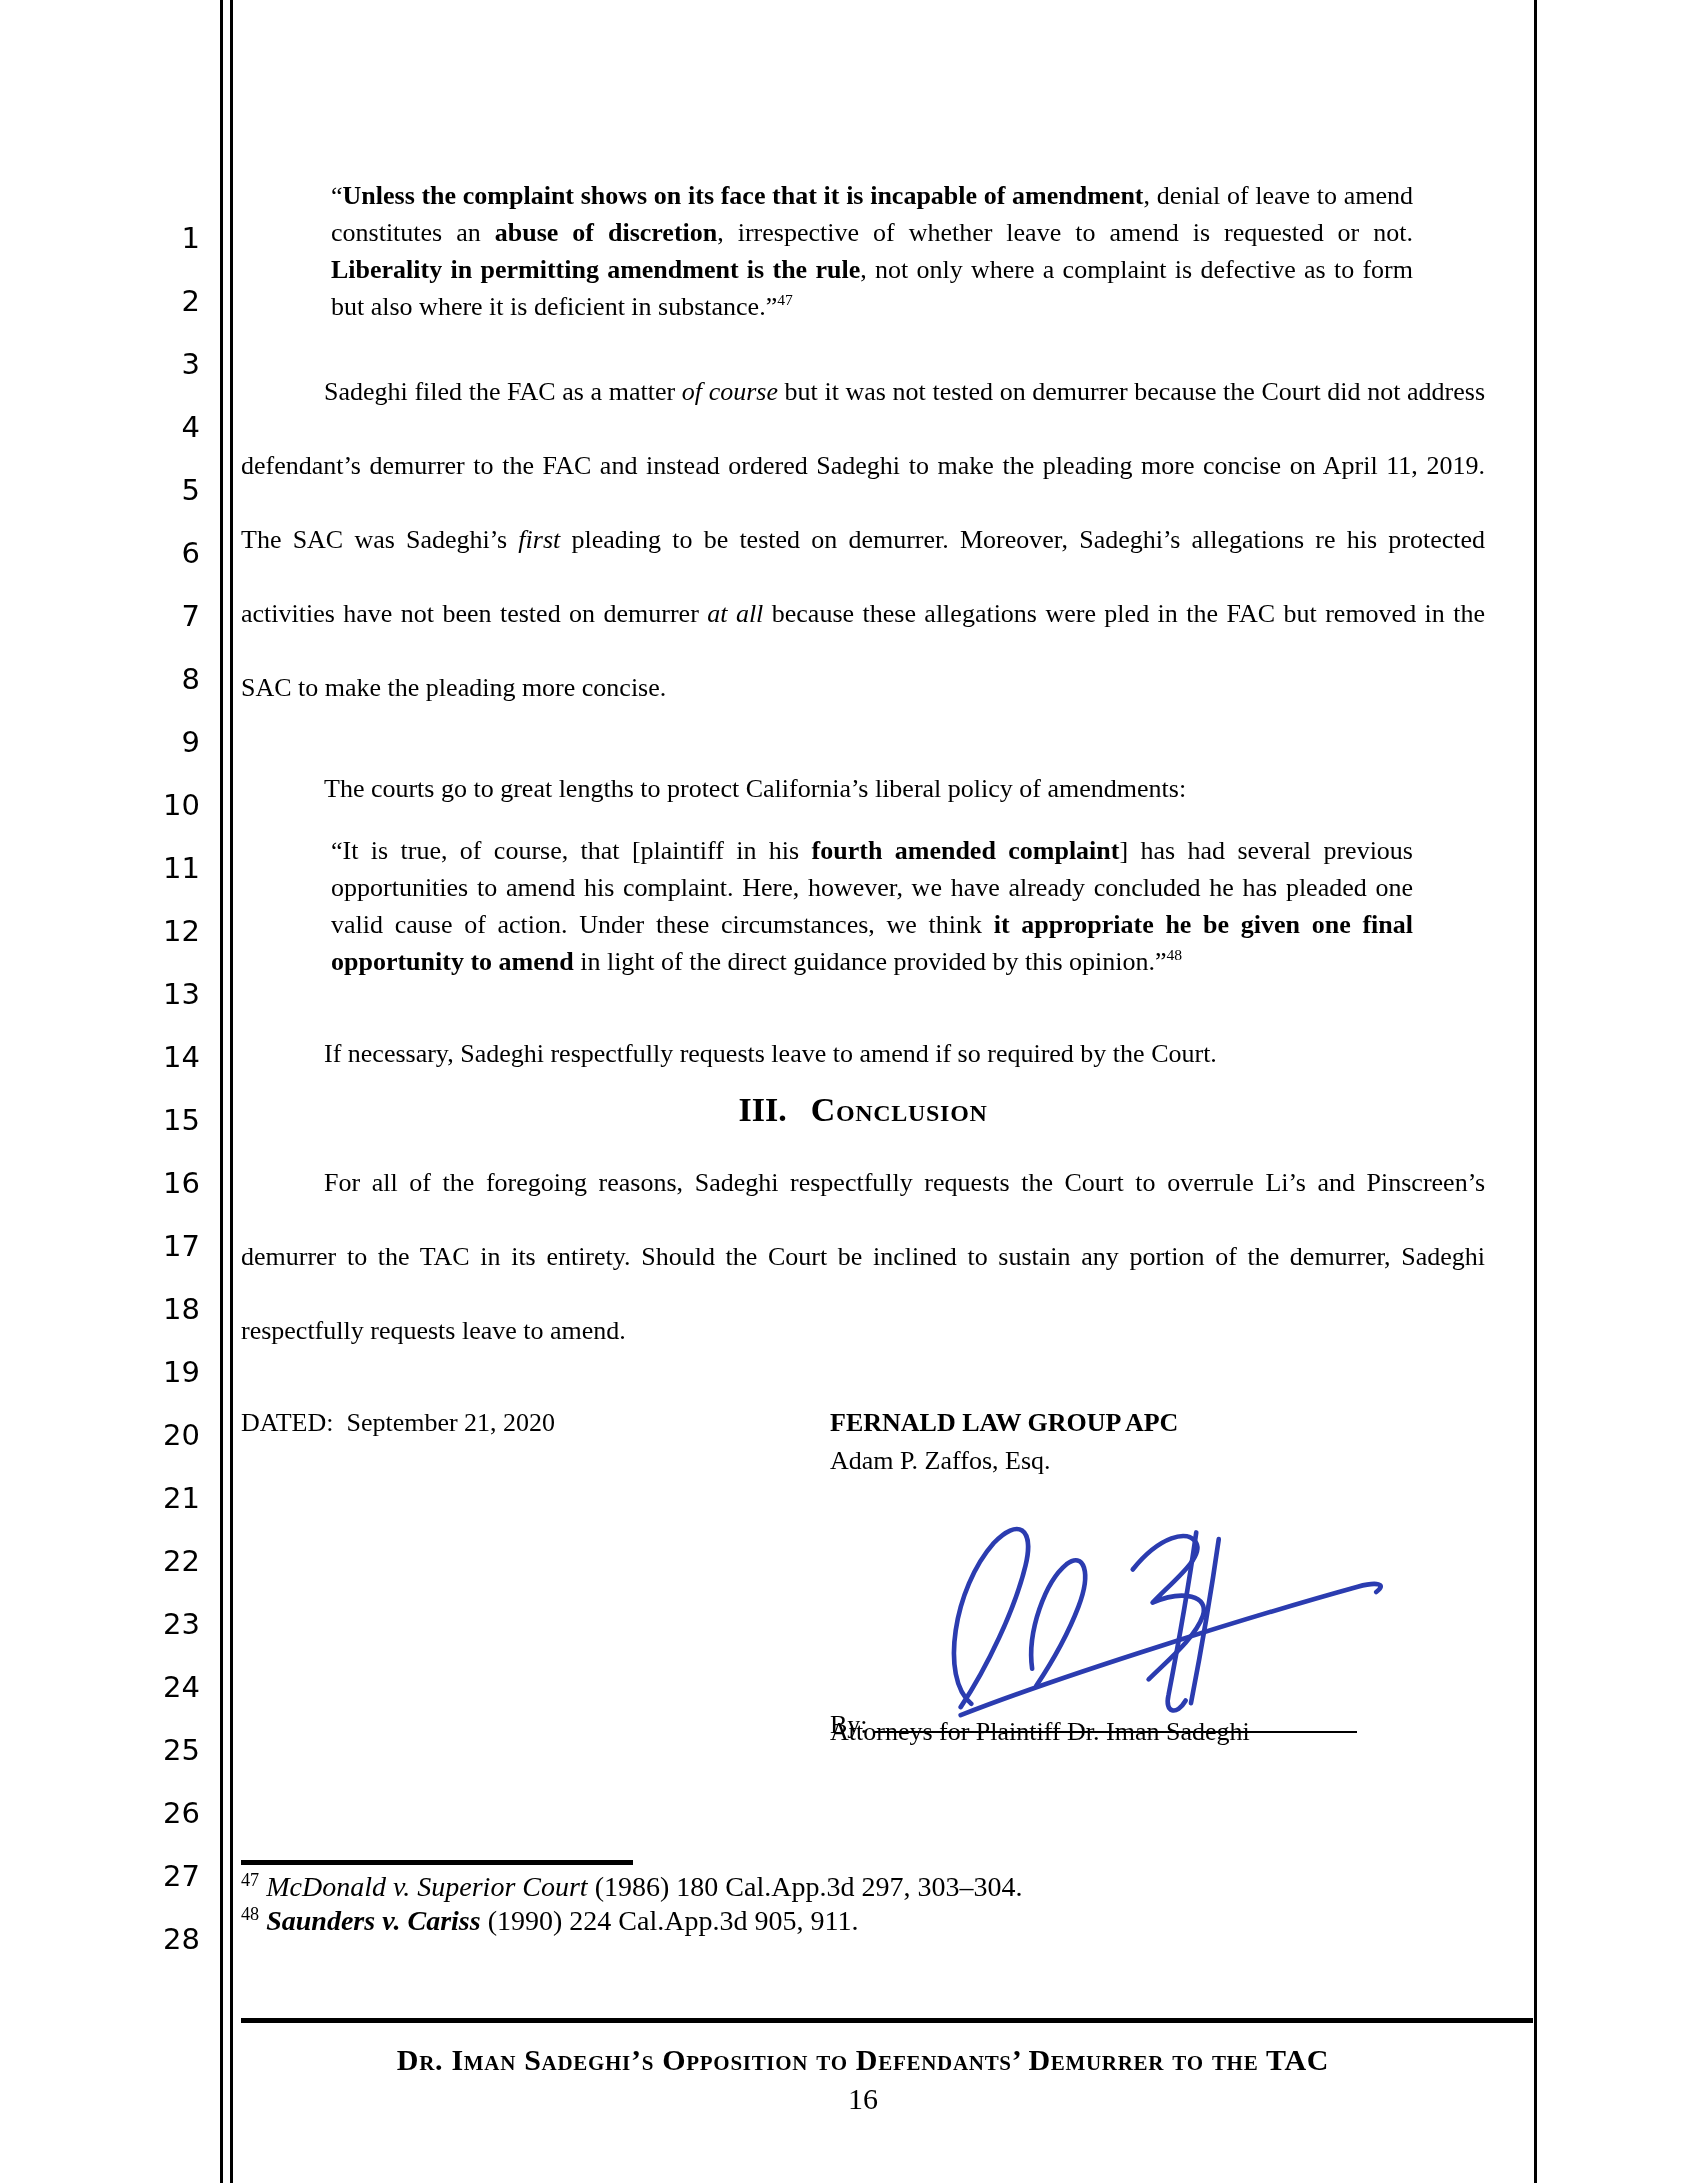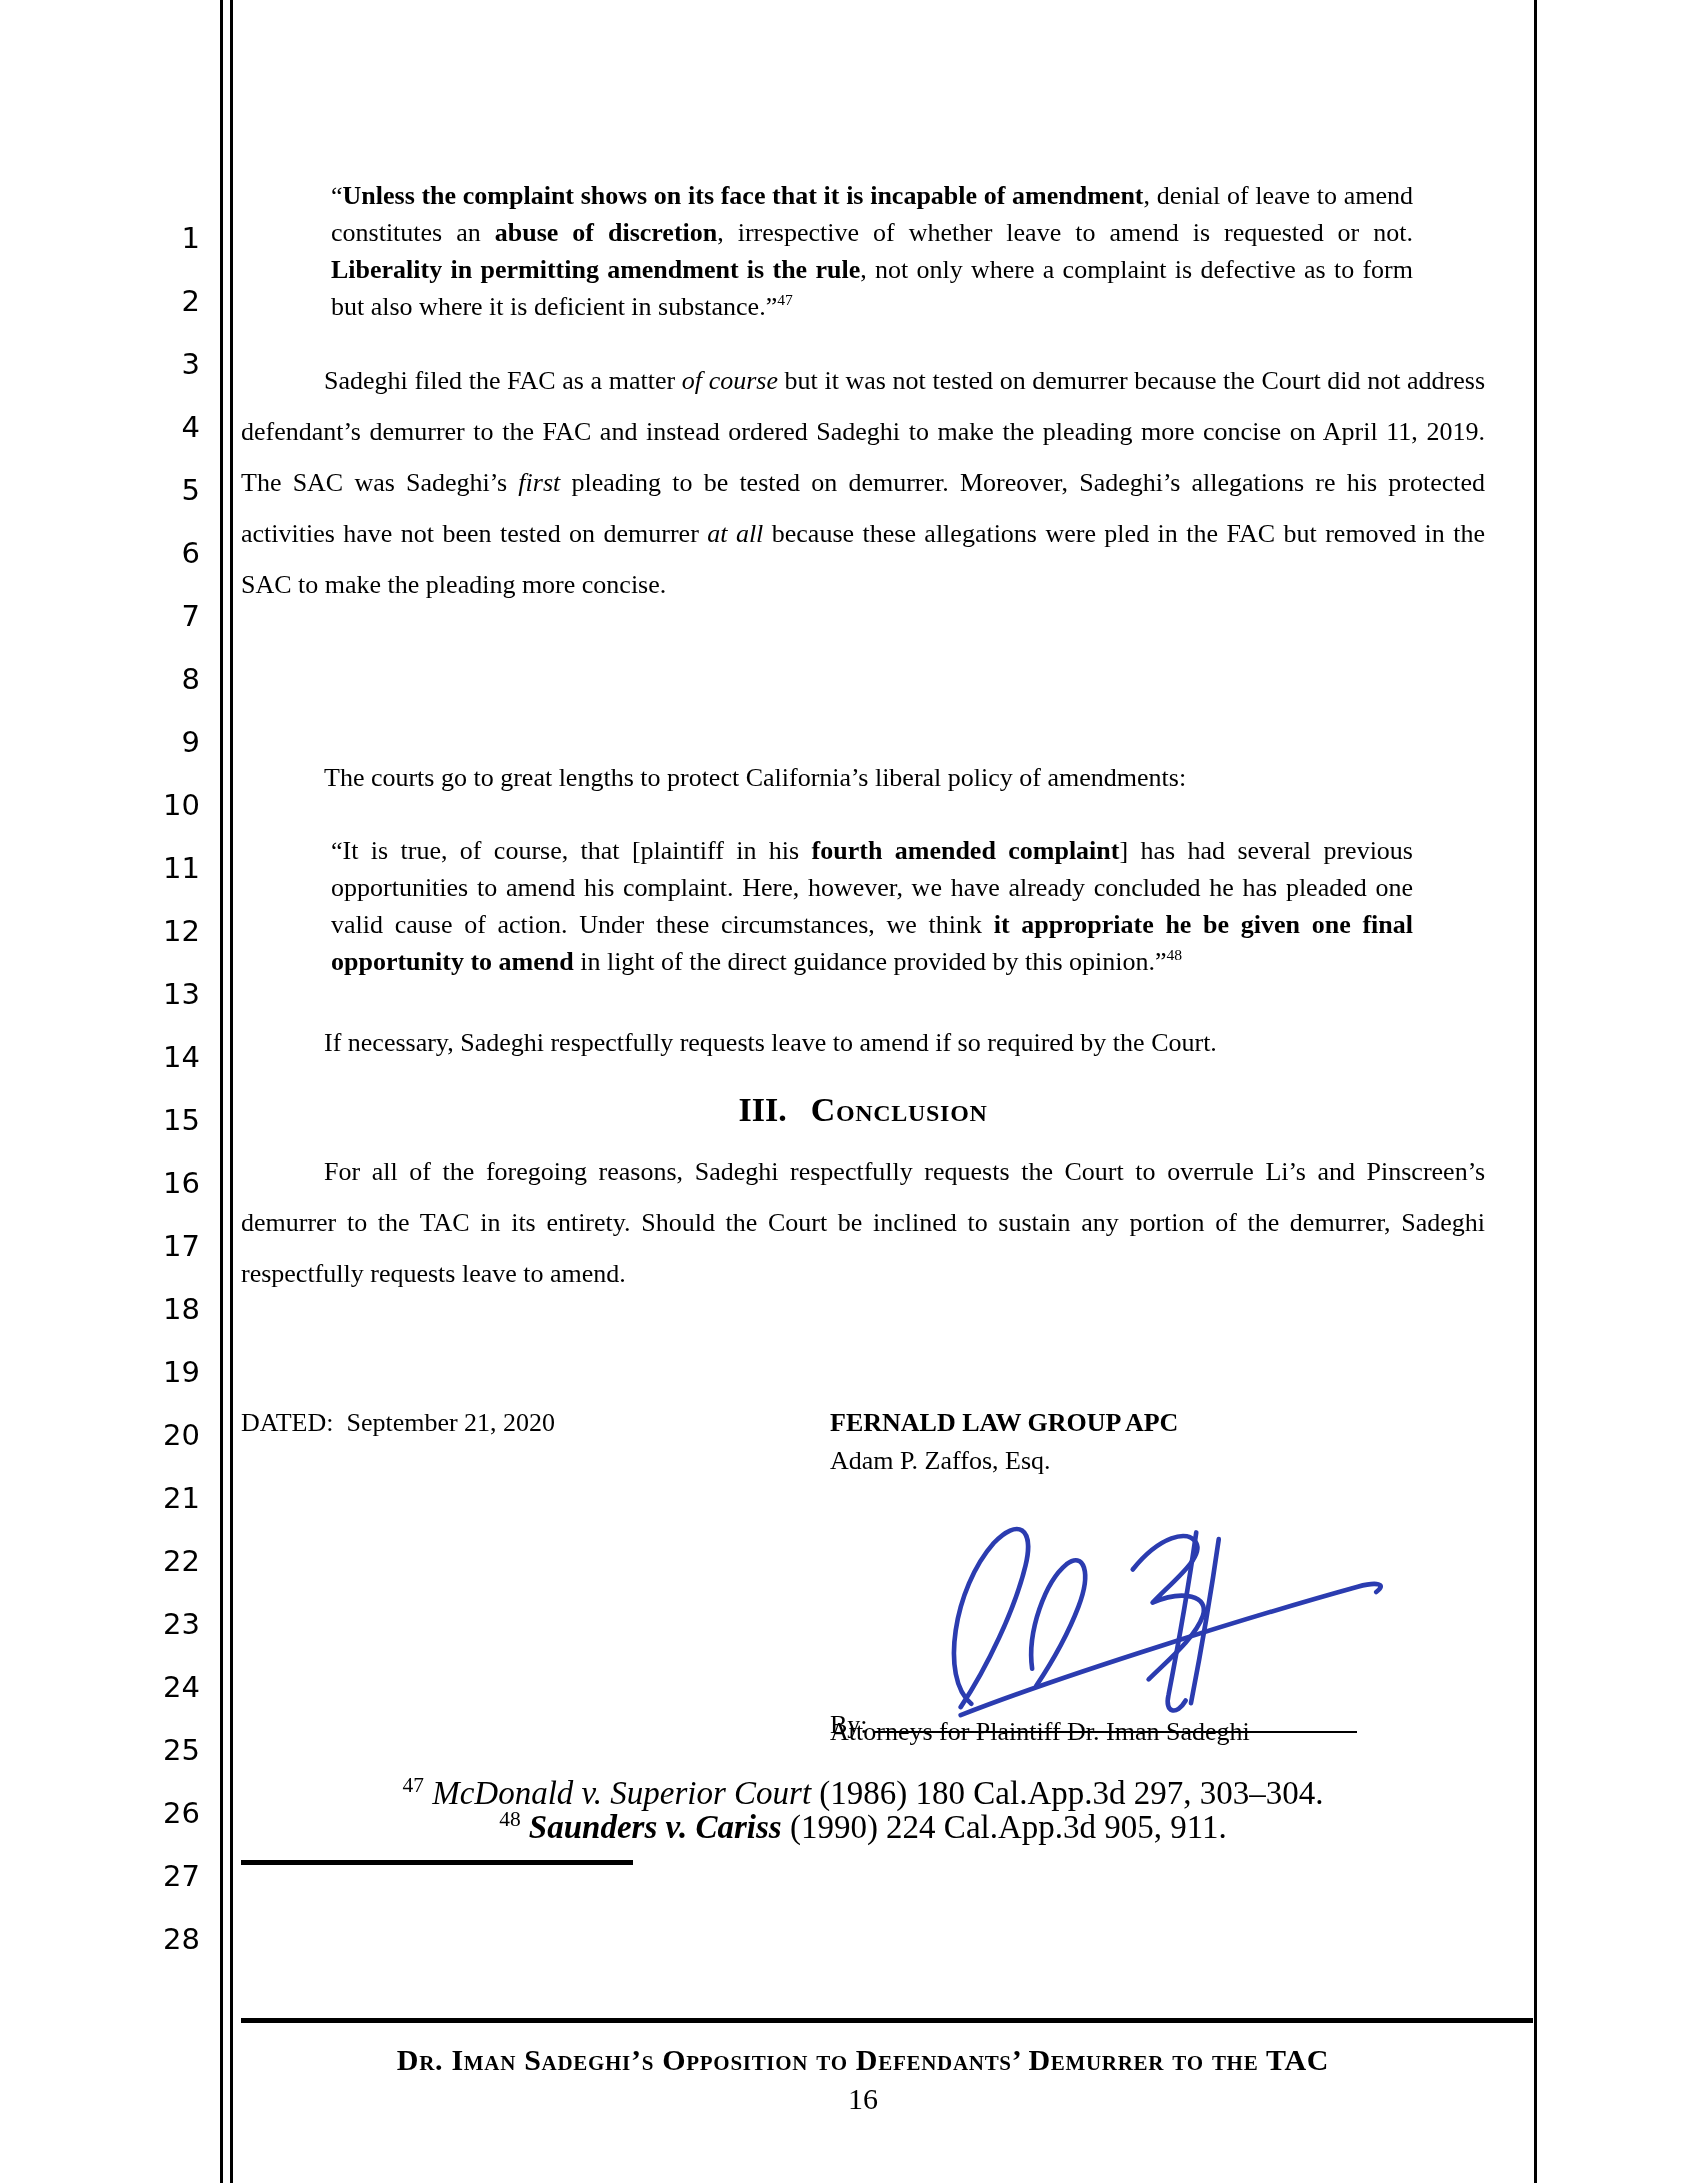--- a/index.html
+++ b/index.html
@@ -15,34 +15,34 @@
   
   .line-number-col{
     position:absolute;left:0;top:206px;width:200px;
     font-family:"DejaVu Sans", sans-serif;font-size:29px;color:#000;
   }
   .line-number{
     height:63px;display:flex;align-items:center;justify-content:flex-end;
   }
   
   .tb{position:absolute;font-size:26px;}
-  .para{left:241px;width:1244px;line-height:51px;text-align:justify;text-indent:83px;}
+  .para{left:241px;width:1244px;line-height:74px;text-align:justify;text-indent:83px;}
   .bq{left:331px;width:1082px;line-height:37px;text-align:justify;}
   sup{font-size:60%;vertical-align:super;line-height:0;}
   .heading{left:241px;width:1244px;line-height:63px;text-align:center;font-weight:bold;font-size:34px;}
   .heading .hlabel{font-variant:small-caps;margin-left:24px;letter-spacing:0.7px;}
   .dated{left:241px;top:1404px;line-height:38px;white-space:pre;}
   .firmcol{left:830px;top:1404px;line-height:38px;}
   .firm-name{font-weight:bold;}
   .sig-svg{position:absolute;left:913px;top:1502px;}
   .byline{left:830px;top:1699px;line-height:41px;white-space:pre;}
   .by-underline{display:inline-block;width:483px;border-bottom:2.6px solid #000;height:32px;}
   .attorneys-for{left:830px;top:1711px;line-height:41px;}
   .fn-sep{position:absolute;left:241px;top:1860px;width:392px;height:4.6px;background:#000;}
-  .footnotes{left:241px;top:1776px;width:1244px;font-size:33px;line-height:34px;text-align:center;}
+  .footnotes{left:241px;top:1870px;width:1244px;font-size:28px;line-height:34px;}
   .footnote sup{font-size:65%;}
   .footer-line{position:absolute;left:241px;top:2018px;width:1292px;height:4.6px;background:#000;}
   .footer-title{left:241px;top:2038px;width:1244px;text-align:center;font-weight:bold;
     font-variant:small-caps;font-size:30px;line-height:44px;letter-spacing:0.7px;}
   .page-number{left:241px;top:2077px;width:1244px;text-align:center;font-size:30px;line-height:44px;}
 </style>
 </head>
 <body>
 
 <div class="vrule l1"></div>

